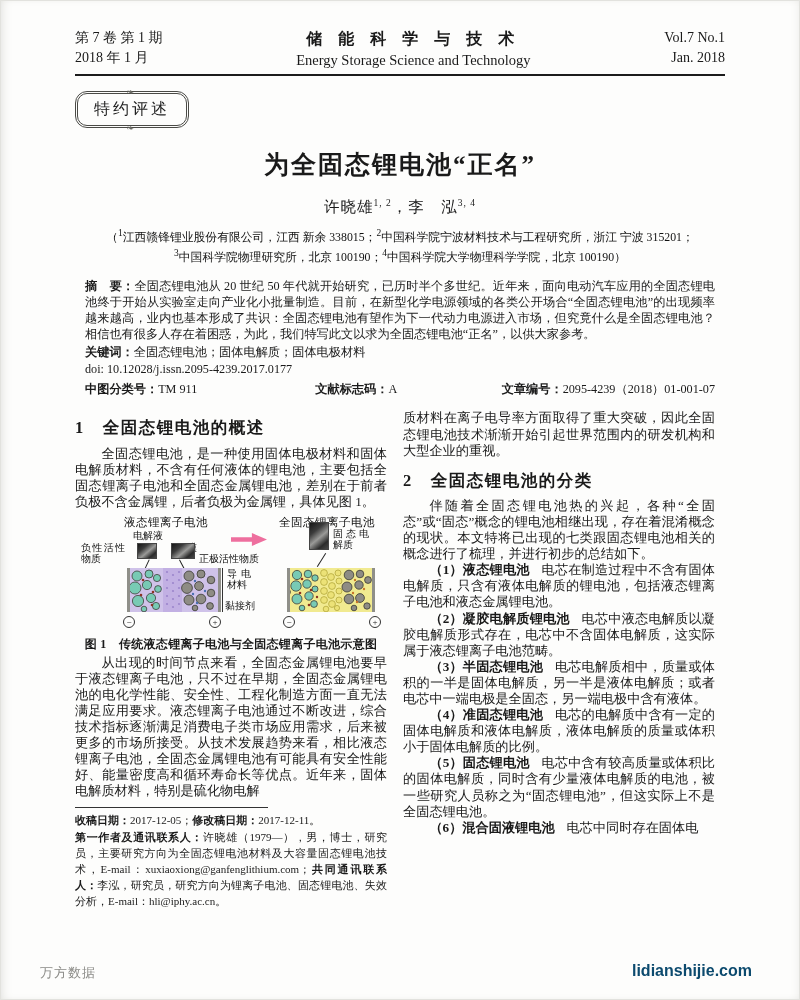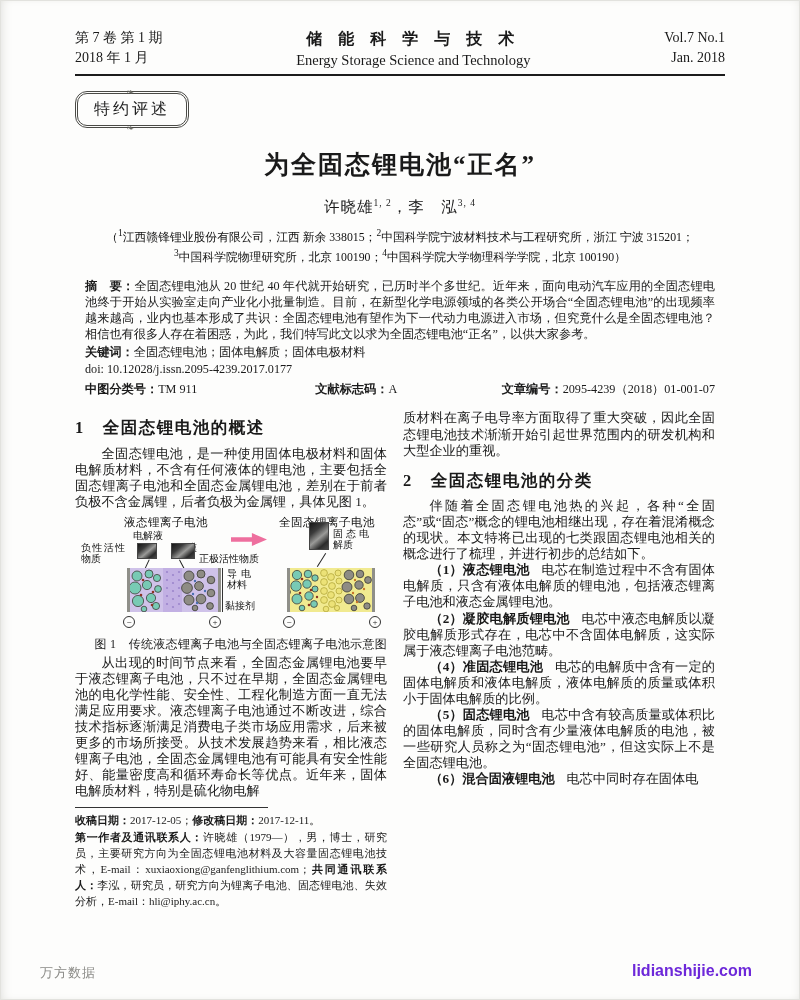--- a/index.html
+++ b/index.html
@@ -66,32 +66,32 @@
     font-family:"Liberation Serif", serif; }
   .ftitle { font-size:11.5px; text-align:center; letter-spacing:0.5px; }
   .photo { position:absolute; border:1px solid #444;
     background:linear-gradient(140deg,#161616 0%,#3c3c3c 30%,#9a9a98 55%,#2b2b2b 80%,#4a4a4a 100%); }
   .arrow { position:absolute; background:#ee6f9e;
     clip-path:polygon(0 32%,58% 32%,58% 0,100% 50%,58% 100%,58% 68%,0 68%); }
   .leader { position:absolute; width:1px; height:13px; background:#222; }
   .term-circ { position:absolute; width:12px; height:12px; border:1px solid #333; border-radius:50%;
     font-size:9px; line-height:10px; text-align:center; background:#fdfdfc; }
   .brace { position:absolute; width:3px; border:1px solid #333; border-left:none; }
-  .figcap { text-align:right; font-weight:normal; font-size:12px; margin-top:5px; letter-spacing:0.3px; }
+  .figcap { text-align:center; font-weight:bold; font-size:12px; margin-top:5px; letter-spacing:0.3px; }
   .cellsvg { position:absolute; }
 
   
   .fnsep { border-top:1px solid #333; width:62%; margin-top:8px; }
   .footnote { font-size:11px; line-height:1.47; margin-top:4px; text-align:justify; }
   .footnote b { font-weight:bold; }
 
   
   .wf { position:absolute; left:40px; bottom:18px; font-size:13px; color:#8a8a86; letter-spacing:1px; }
   .brand { position:absolute; right:48px; bottom:20px; font-size:16px; font-weight:bold;
-    color:#6d28d9; font-family:"Liberation Sans", sans-serif; }
+    color:#0c4a6e; font-family:"Liberation Sans", sans-serif; }
 </style>
 </head>
 <body>
 
 <div class="page">
   <div class="content">
 
     <div class="jheader">
       <div class="jh-left">
         <div>第 7 卷  第 1 期</div>
@@ -118,21 +118,21 @@
     <div class="affils">
       <div>
         <span>（</span><sup class="s">1</sup><span>江西赣锋锂业股份有限公司，江西 新余 338015；</span><sup class="s">2</sup><span>中国科学院宁波材料技术与工程研究所，浙江 宁波 315201；</span>
       </div>
       <div>
         <sup class="s">3</sup><span>中国科学院物理研究所，北京 100190；</span><sup class="s">4</sup><span>中国科学院大学物理科学学院，北京 100190）</span>
       </div>
     </div>
 
     <div class="abs">
-      <b>摘　要：</b><span>全固态锂电池从 20 世纪 40 年代就开始研究，已历时半个多世纪。近年来，面向电动汽车应用的全固态锂电池终于开始从实验室走向产业化小批量制造。目前，在新型化学电源领域的各类公开场合“全固态锂电池”的出现频率越来越高，业内也基本形成了共识：全固态锂电池有望作为下一代动力电源进入市场，但究竟什么是全固态锂电池？相信也有很多人存在着困惑，为此，我们特写此文以求为全固态锂电池“正名”，以供大家参考。</span>
+      <b>摘　要：</b><span>全固态锂电池从 20 世纪 50 年代就开始研究，已历时半个多世纪。近年来，面向电动汽车应用的全固态锂电池终于开始从实验室走向产业化小批量制造。目前，在新型化学电源领域的各类公开场合“全固态锂电池”的出现频率越来越高，业内也基本形成了共识：全固态锂电池有望作为下一代动力电源进入市场，但究竟什么是全固态锂电池？相信也有很多人存在着困惑，为此，我们特写此文以求为全固态锂电池“正名”，以供大家参考。</span>
     </div>
     <div class="kw">
       <b>关键词：</b><span>全固态锂电池；固体电解质；固体电极材料</span>
     </div>
     <div class="doi">doi: 10.12028/j.issn.2095-4239.2017.0177</div>
     <div class="meta">
       <span class="m1"><b>中图分类号：</b><span>TM 911</span></span>
       <span class="m2"><b>文献标志码：</b><span>A</span></span>
       <span class="m3"><b>文章编号：</b><span>2095-4239（2018）01-001-07</span></span>
     </div>
@@ -313,20 +313,23 @@
         <h2 class="sec" style="margin-top:12px;">2　全固态锂电池的分类</h2>
         <p class="ind">伴随着全固态锂电池热的兴起，各种“全固态”或“固态”概念的锂电池相继出现，存在着混淆概念的现状。本文特将已出现的七类跟固态锂电池相关的概念进行了梳理，并进行初步的总结如下。</p>
 
         <div class="item">
           <span class="term">（1）液态锂电池</span><span>电芯在制造过程中不含有固体电解质，只含有液体电解质的锂电池，包括液态锂离子电池和液态金属锂电池。</span>
         </div>
         <div class="item">
           <span class="term">（2）凝胶电解质锂电池</span><span>电芯中液态电解质以凝胶电解质形式存在，电芯中不含固体电解质，这实际属于液态锂离子电池范畴。</span>
         </div>
         <div class="item">
+          <span class="term">（3）半固态锂电池</span><span>电芯电解质相中，质量或体积的一半是固体电解质，另一半是液体电解质；或者电芯中一端电极是全固态，另一端电极中含有液体。</span>
+        </div>
+        <div class="item">
           <span class="term">（4）准固态锂电池</span><span>电芯的电解质中含有一定的固体电解质和液体电解质，液体电解质的质量或体积小于固体电解质的比例。</span>
         </div>
         <div class="item">
           <span class="term">（5）固态锂电池</span><span>电芯中含有较高质量或体积比的固体电解质，同时含有少量液体电解质的电池，被一些研究人员称之为“固态锂电池”，但这实际上不是全固态锂电池。</span>
         </div>
         <div class="item">
           <span class="term">（6）混合固液锂电池</span><span>电芯中同时存在固体电</span>
         </div>
       </div>
     </div>

